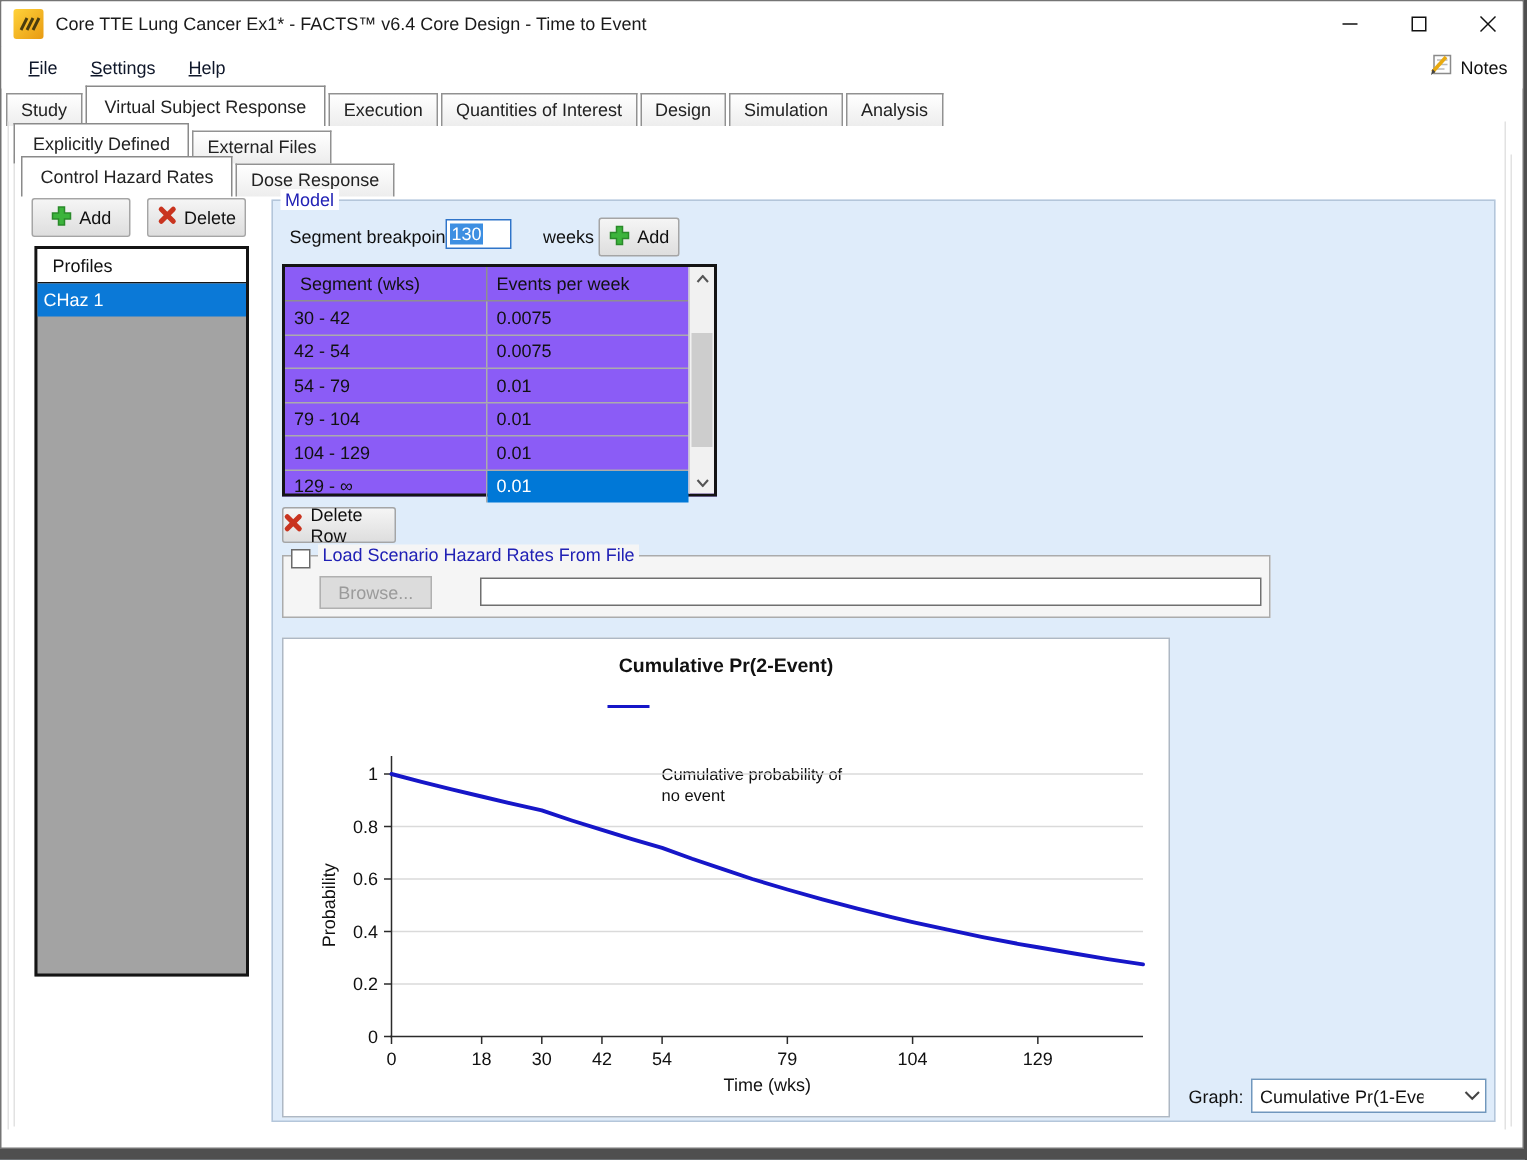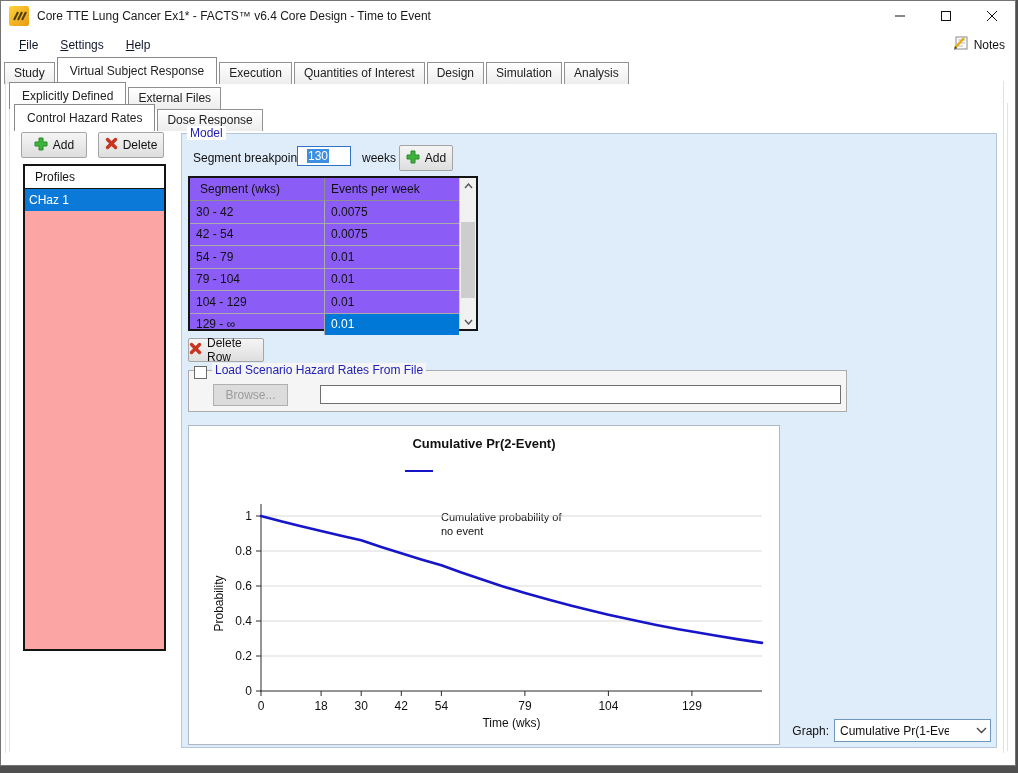--- a/index.html
+++ b/index.html
@@ -27,32 +27,32 @@
   #tabrow1{left:3px;top:56px;}
   #tabrow2{left:8px;top:81px;}
   #tabrow3{left:13px;top:103px;}
 
   .vguide{position:absolute;width:1px;background:#e2e2e2;}
 
   
   .btn{position:absolute;height:26px;background:linear-gradient(#f5f5f5,#dedede);border:1px solid #a5a5a5;border-radius:2px;display:flex;align-items:center;justify-content:center;gap:5px;box-sizing:border-box;font-size:12px;}
   #btn-add-profile{left:20px;top:131px;width:66px;}
   #btn-del-profile{left:97px;top:131px;width:66px;}
-  .plist{position:absolute;left:22px;top:163px;width:143px;height:487px;background:#fca5a5;border:2px solid #141414;box-sizing:border-box;}
+  .plist{position:absolute;left:22px;top:163px;width:143px;height:487px;background:#a3a3a3;border:2px solid #141414;box-sizing:border-box;}
   .plist .hdr{height:22px;background:#fff;border-bottom:1px solid #141414;display:flex;align-items:center;padding-left:10px;}
   .plist .row{height:22px;background:#0b79d7;color:#fff;display:flex;align-items:center;padding-left:4px;}
 
   
   .group{position:absolute;border:1px solid #b4c6da;box-sizing:border-box;}
   #model-group{left:180px;top:132px;width:816px;height:615px;background:#dfecfa;}
   .grouplabel{position:absolute;font-size:12px;color:#2121b5;padding:0 3px;white-space:nowrap;}
   #model-label{left:186px;top:125px;background:#ffffff;}
 
   .lbl{position:absolute;white-space:nowrap;color:#111;}
-  #bp-input{position:absolute;left:296px;top:145px;width:54px;height:20px;background:#fff;border:1px solid #2f74c9;box-sizing:border-box;display:flex;align-items:center;padding-left:9px;}
+  #bp-input{position:absolute;left:296px;top:145px;width:44px;height:20px;background:#fff;border:1px solid #2f74c9;box-sizing:border-box;display:flex;align-items:center;padding-left:2px;}
   #bp-input .selx{background:#3d8fe2;color:#fff;padding:0 1px;}
   #btn-add-segment{left:398px;top:144px;width:54px;}
 
   
   .htable{position:absolute;left:187px;top:175px;width:290px;height:155px;background:#8b5cf6;border:2px solid #141414;box-sizing:border-box;}
   .htable .thead{display:flex;height:22px;border-bottom:1px solid #8f8f8f;}
   .htable .thead .c1{width:135px;border-right:1px solid #8f8f8f;box-sizing:border-box;display:flex;align-items:center;padding-left:10px;}
   .htable .thead .c2{flex:1;display:flex;align-items:center;padding-left:6px;}
   .trow{display:flex;height:21.5px;border-bottom:1px solid #ababab;}
   .trow:last-child{border-bottom:none;}

